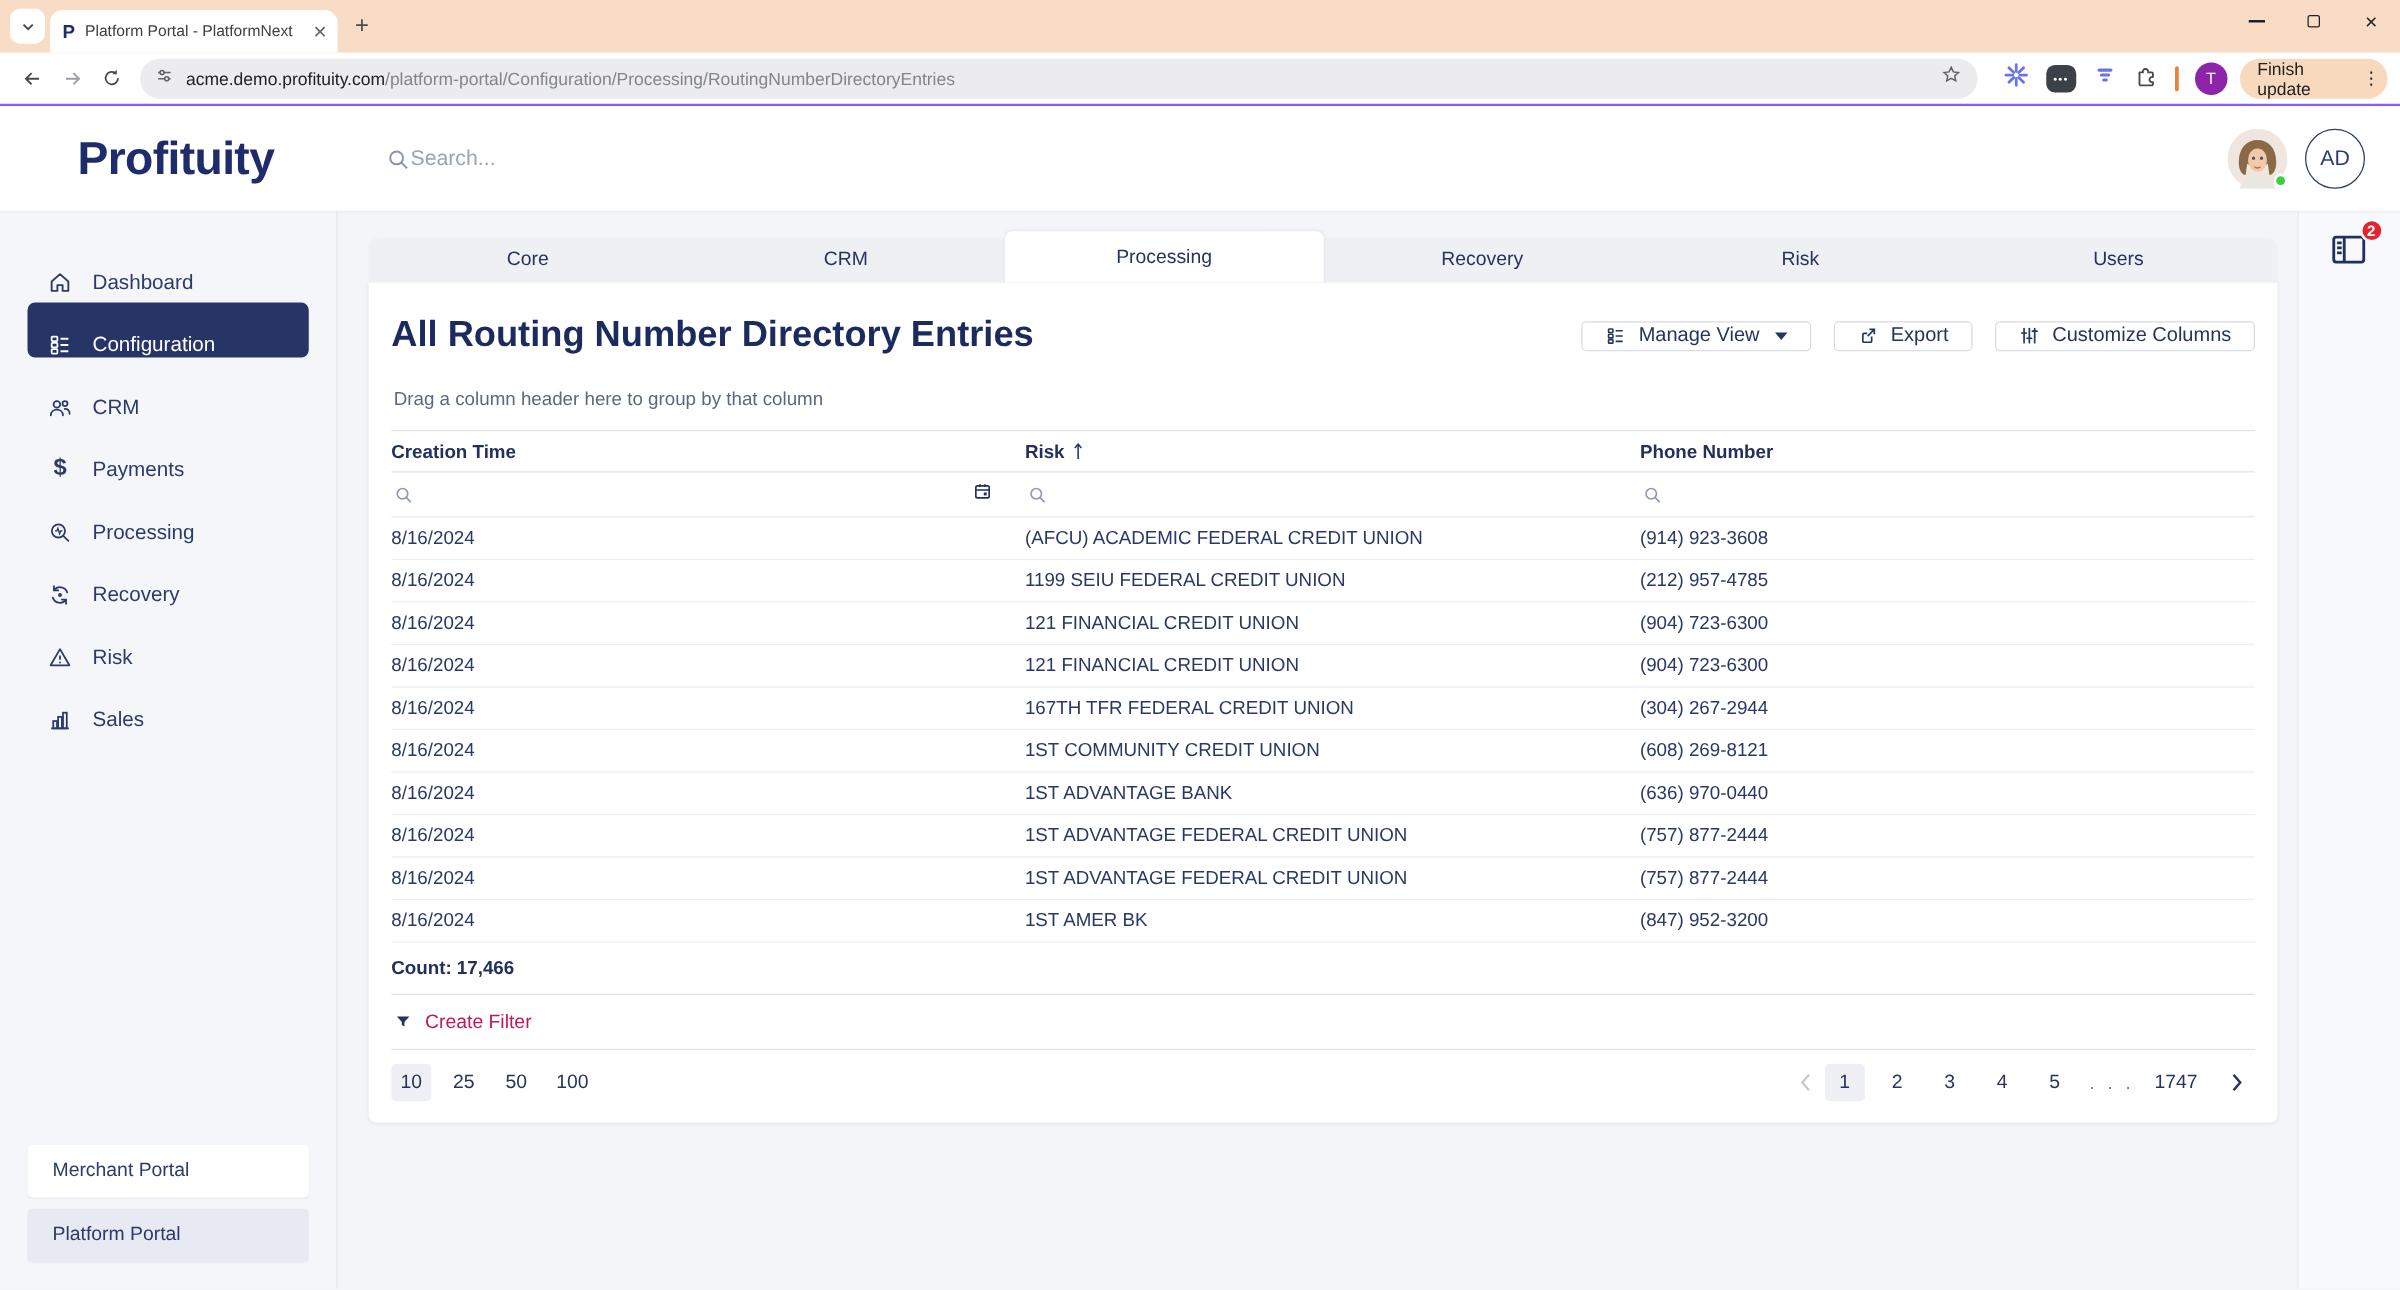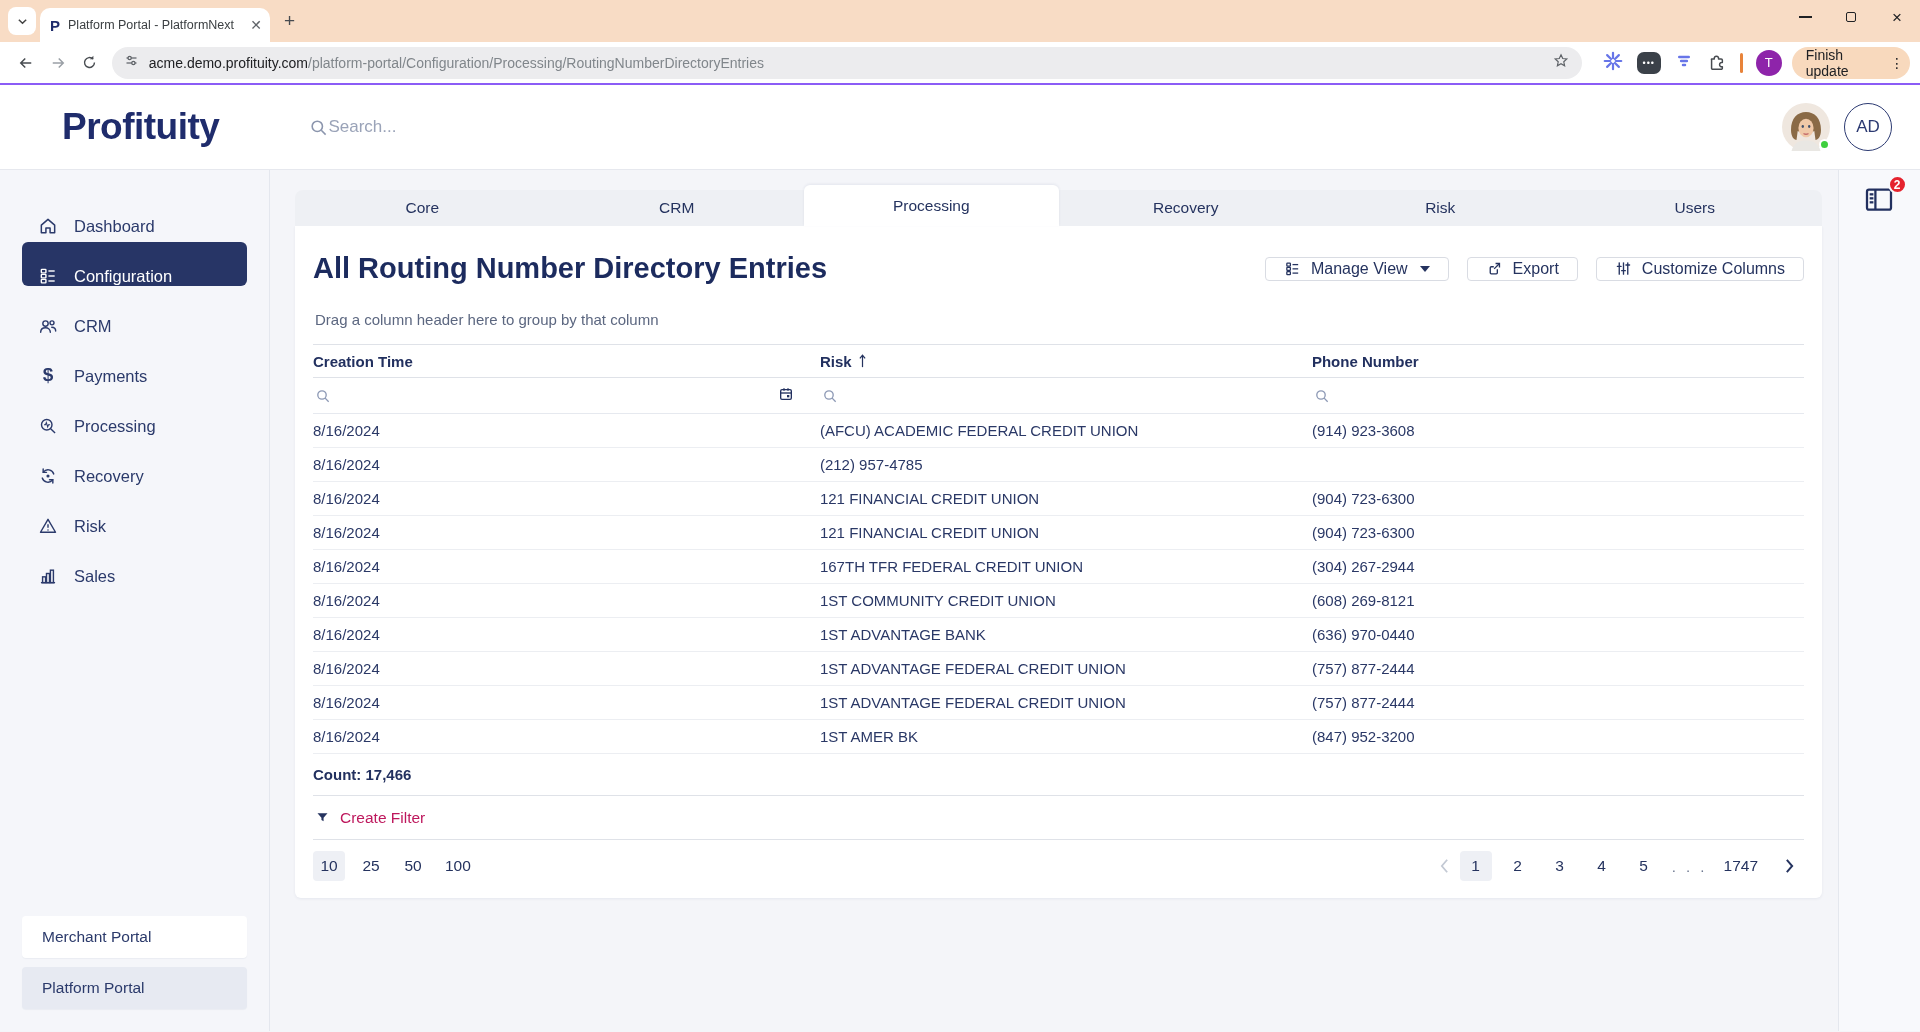--- a/index.html
+++ b/index.html
@@ -405,20 +405,21 @@
           </div>
         </div>
 
         <div class="trow">
           <div class="td c1">8/16/2024</div>
           <div class="td c2">(AFCU) ACADEMIC FEDERAL CREDIT UNION</div>
           <div class="td c3">(914) 923-3608</div>
         </div>
         <div class="trow">
           <div class="td c1">8/16/2024</div>
+          <div class="td c2">1199 SEIU FEDERAL CREDIT UNION</div>
           <div class="td c3">(212) 957-4785</div>
         </div>
         <div class="trow">
           <div class="td c1">8/16/2024</div>
           <div class="td c2">121 FINANCIAL CREDIT UNION</div>
           <div class="td c3">(904) 723-6300</div>
         </div>
         <div class="trow">
           <div class="td c1">8/16/2024</div>
           <div class="td c2">121 FINANCIAL CREDIT UNION</div>

